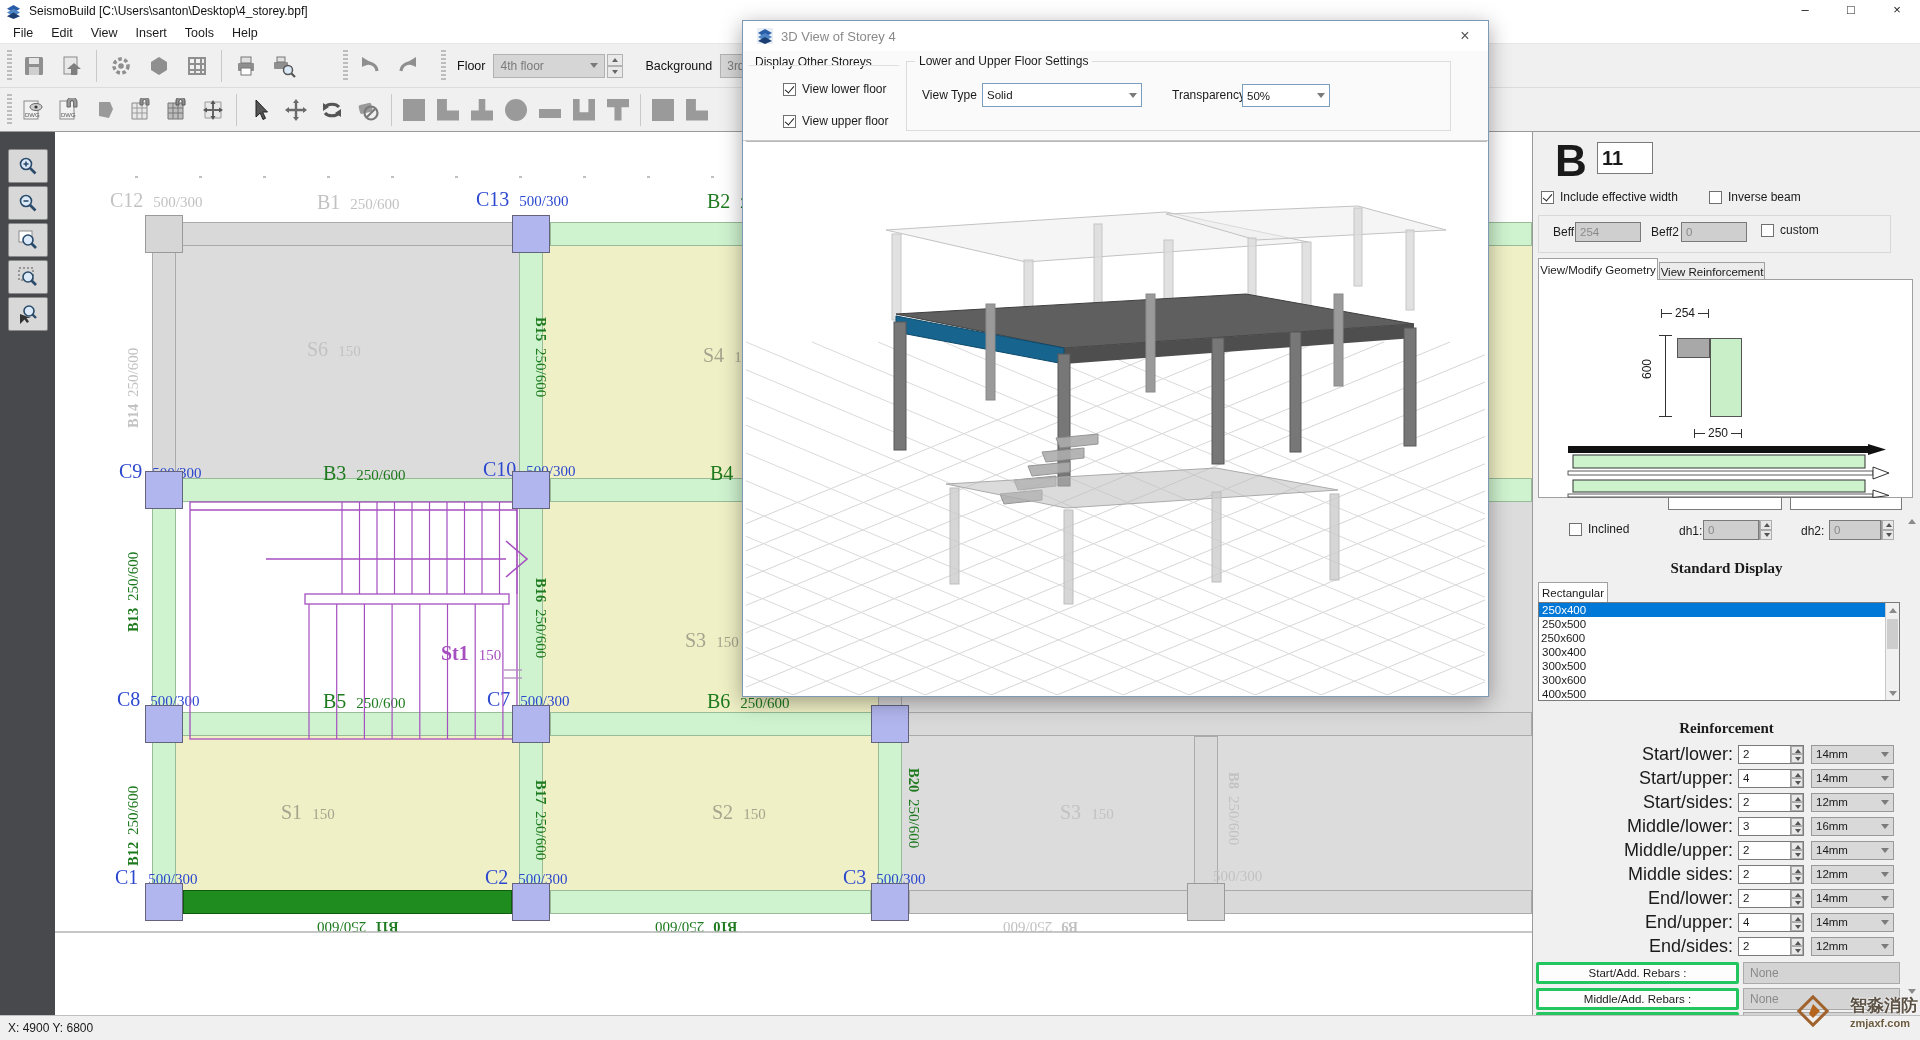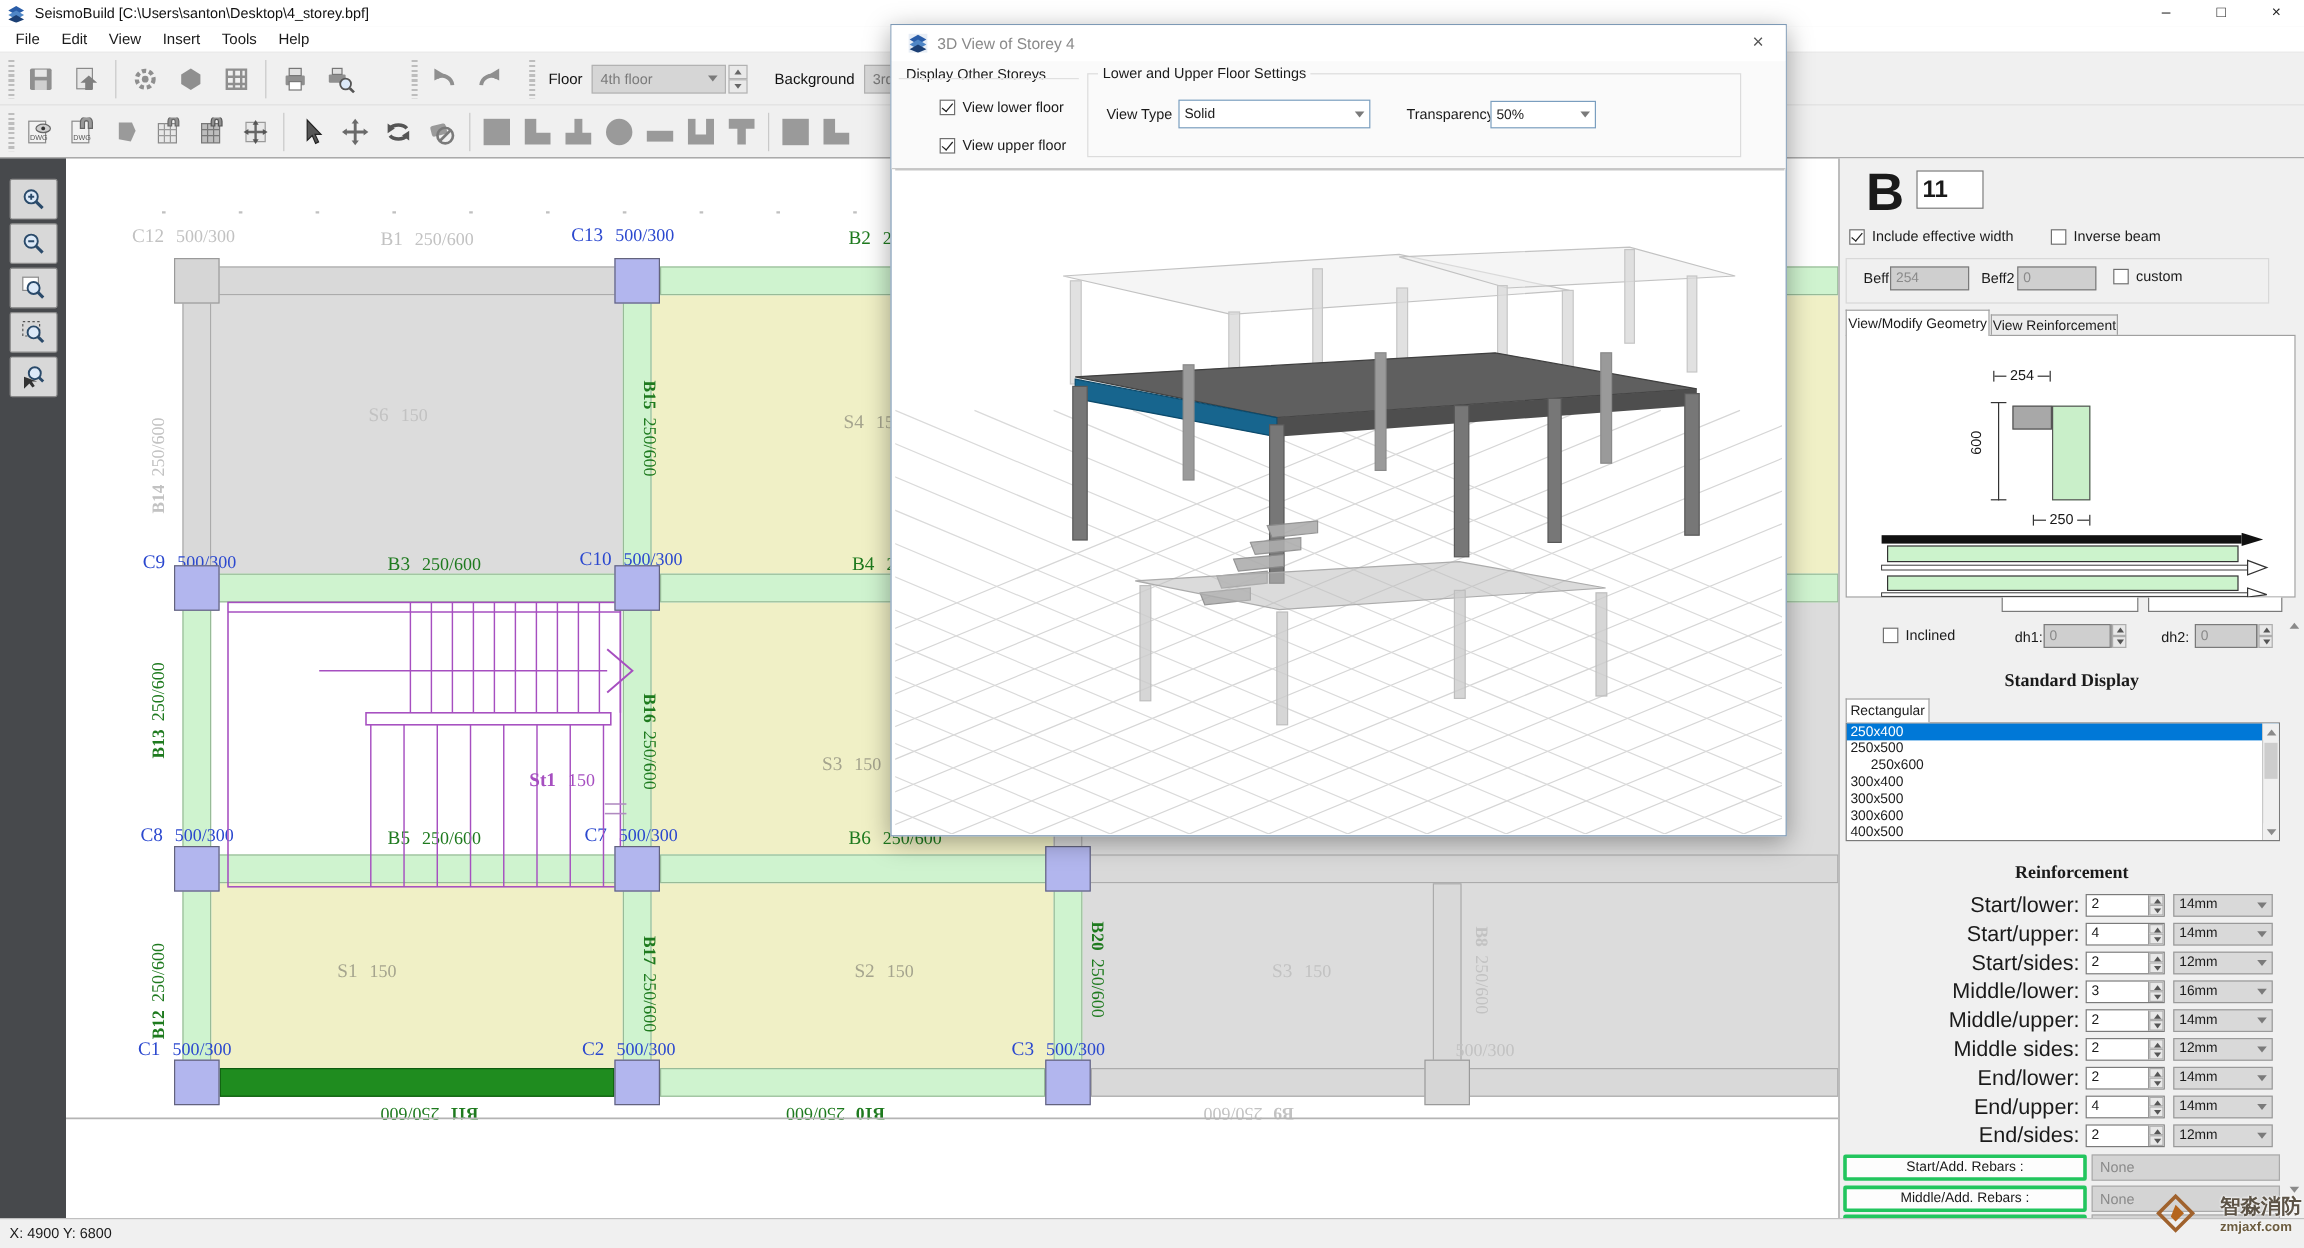--- a/index.html
+++ b/index.html
@@ -44,21 +44,21 @@
   .slab{position:absolute}
   .sl-y{background:#f0f0c6}.sl-g{background:#dcdcdc}
   .beam{position:absolute}
   .bm-grn{background:#cff3cf;border:1px solid #98bb98}
   .bm-gry{background:#d9d9d9;border:1px solid #ababab}
   .bm-sel{background:#1f8c1f;border:1px solid #0e5c0e}
   .col{position:absolute;width:38px;height:38px}
   .col-blu{background:#b2b6ee;border:1.5px solid #63637d}
   .col-gry{background:#d6d6d6;border:1.5px solid #9a9a9a}
   .plbl{position:absolute;white-space:nowrap;display:flex;gap:10px;align-items:baseline}
-  .pid{font-size:16px}.pdm{font-size:15px}
+  .pid{font-size:20px}.pdm{font-size:15px}
   .c-blu{color:#2b48cf}.c-grn{color:#1e7a1e}.c-gry{color:#c2c2c2}.c-slb{color:#a5a48e}.c-pur{color:#a64fc0}
   .vlab{position:absolute;writing-mode:vertical-rl;white-space:nowrap;display:flex;gap:7px;align-items:center}
   .vlab.up{transform:rotate(180deg)}
   .vlab .pid{font-weight:bold;font-size:14.5px}
   .flab{position:absolute;display:flex;gap:9px;transform:rotate(180deg);white-space:nowrap;align-items:baseline}
   .flab .pid{font-weight:bold;font-size:14.5px}
   #plansvg{position:absolute;left:0;top:0;width:1477px;height:883px;pointer-events:none}
   
   #rightpanel{position:absolute;left:1532px;top:132px;width:388px;height:883px;background:#f0f0f0;border-left:1px solid #9a9a9a;z-index:4;overflow:hidden}
   .cb{width:13px;height:13px;border:1px solid #707070;background:#fff;display:inline-block;position:relative;flex:none}
@@ -691,21 +691,21 @@
       <b></b>
     </div>
   <div class="sarrow up" style="top:382px"></div>
 
   <div class="hdr" style="top:428px">Standard Display</div>
 
   <div class="ptab act" style="left:5px;top:450px;width:70px;height:20px">Rectangular</div>
   <div class="abs" style="left:5px;top:470px;width:362px;height:99px;background:#fff;border:1px solid #7a7a7a;font-size:11.5px">
     <div style="background:#0078d7;color:#fff;padding:0 3px;height:14px;line-height:14px">250x400</div>
     <div style="padding:0 3px;height:14px;line-height:14px">250x500</div>
-    <div style="padding:0 20px;height:14px;line-height:14px">250x600</div>
+    <div style="padding:0 2px;height:14px;line-height:14px">250x600</div>
     <div style="padding:0 3px;height:14px;line-height:14px">300x400</div>
     <div style="padding:0 3px;height:14px;line-height:14px">300x500</div>
     <div style="padding:0 3px;height:14px;line-height:14px">300x600</div>
     <div style="padding:0 3px;height:14px;line-height:14px">400x500</div>
     <div class="abs" style="right:0;top:0;width:14px;height:97px;background:#f0f0f0;border-left:1px solid #c8c8c8">
       <div class="sarrow up" style="left:0;top:0;width:13px"></div>
       <div class="abs" style="left:1px;top:16px;width:11px;height:30px;background:#cdcdcd"></div>
       <div class="sarrow dn" style="left:0;top:83px;width:13px"></div>
     </div>
   </div>

